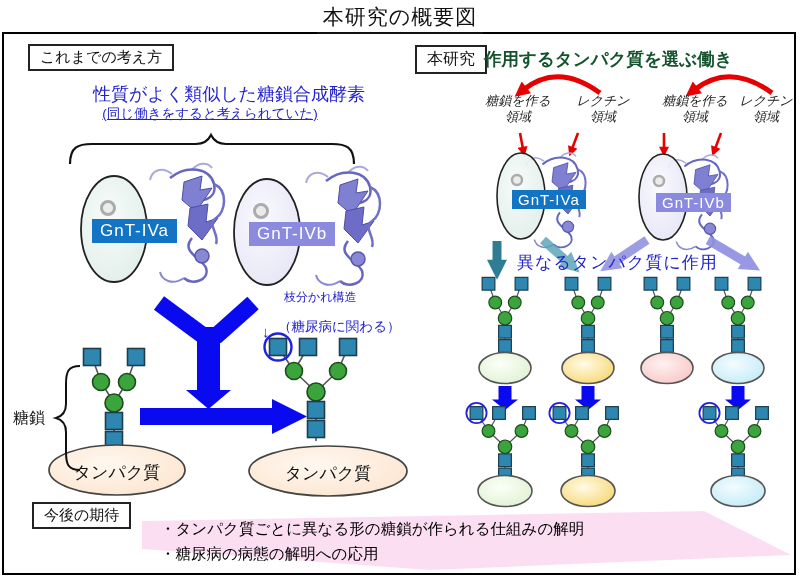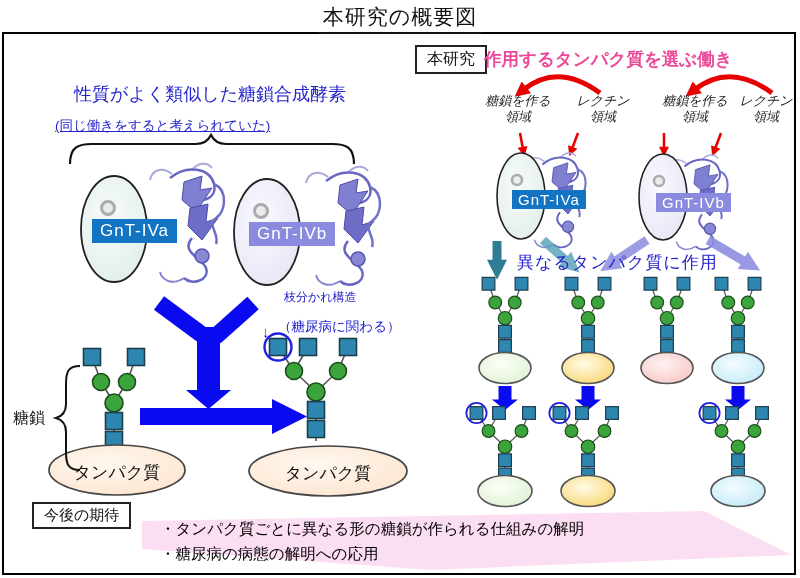--- a/index.html
+++ b/index.html
@@ -6,21 +6,21 @@
   #stage{position:relative;width:800px;height:578px;background:#ffffff;overflow:hidden;
          font-family:"Liberation Sans","DejaVu Sans",sans-serif;color:#111;}
   .abs{position:absolute;white-space:nowrap;}
   .z2{z-index:2;}
   #diagram-svg{position:absolute;left:0;top:0;z-index:1;}
   .frame{position:absolute;border:2px solid #000;box-sizing:border-box;background:transparent;z-index:0;}
   .titlebar{left:0;top:3px;width:800px;text-align:center;font-size:21px;letter-spacing:1px;}
   .titlebar span{display:inline-block;border-bottom:2px solid #111;padding:0 6px 1px 6px;}
   .boxlabel{border:2px solid #222;background:#fff;padding:2px 10px;font-size:15px;}
   .blue{color:#2323cc;}
-  .red{color:#ec4899;}
+  .red{color:#14532d;}
   .enz{color:#fff;font-size:17px;padding:2px 8px;letter-spacing:1px;}
   .enz.sm{font-size:15px;padding:1px 6px;}
   .domlab{font-size:13px;line-height:1.25;text-align:center;color:#222;font-style:italic;}
   .bullet{font-size:15.5px;color:#000000;}
 </style>
 </head>
 <body>
 
 <div id="stage">
 
@@ -205,22 +205,23 @@
       <ellipse cx="738" cy="491" rx="27" ry="15.5" fill="url(#gCyan)" stroke="#555" stroke-width="1.6"></ellipse>
     </g>
 
     <polygon points="142,521 704,511 791,555 430,570 142,549" fill="#fbd8f1" opacity="0.85"></polygon>
   </svg>
 
   <div class="abs z2 titlebar">
     <span>本研究の概要図</span>
   </div>
 
-  <div class="abs z2 blue" style="left:55px;top:82px;width:310px;text-align:center;font-size:18px;">性質がよく類似した糖鎖合成酵素</div>
-  <div class="abs z2 blue" style="left:55px;top:105px;width:310px;font-size:13.5px;text-decoration:underline;margin-top:12px;">(同じ働きをすると考えられていた)</div>
+  <div class="abs z2 boxlabel" style="left:28px;top:44px;">これまでの考え方</div>
+  <div class="abs z2 blue" style="left:55px;top:82px;width:310px;text-align:right;font-size:18px;">性質がよく類似した糖鎖合成酵素</div>
+  <div class="abs z2 blue" style="left:55px;top:105px;width:310px;text-align:center;font-size:13.5px;text-decoration:underline;">(同じ働きをすると考えられていた)</div>
 
   <div class="abs z2 enz" style="left:92px;top:219px;background:#1474c4;">GnT-IVa</div>
   <div class="abs z2 enz" style="left:249px;top:222px;background:#8a8ade;">GnT-IVb</div>
 
 
   <div class="abs z2 blue" style="left:284px;top:289px;font-size:12px;">枝分かれ構造</div>
   <div class="abs z2 blue" style="left:278px;top:318px;font-size:13.5px;">（糖尿病に関わる）</div>
   <div class="abs z2 blue" style="left:262px;top:323px;font-size:15px;font-weight:bold;">↓</div>
 
   <div class="abs z2" style="left:13px;top:408px;font-size:16px;">糖鎖</div>

